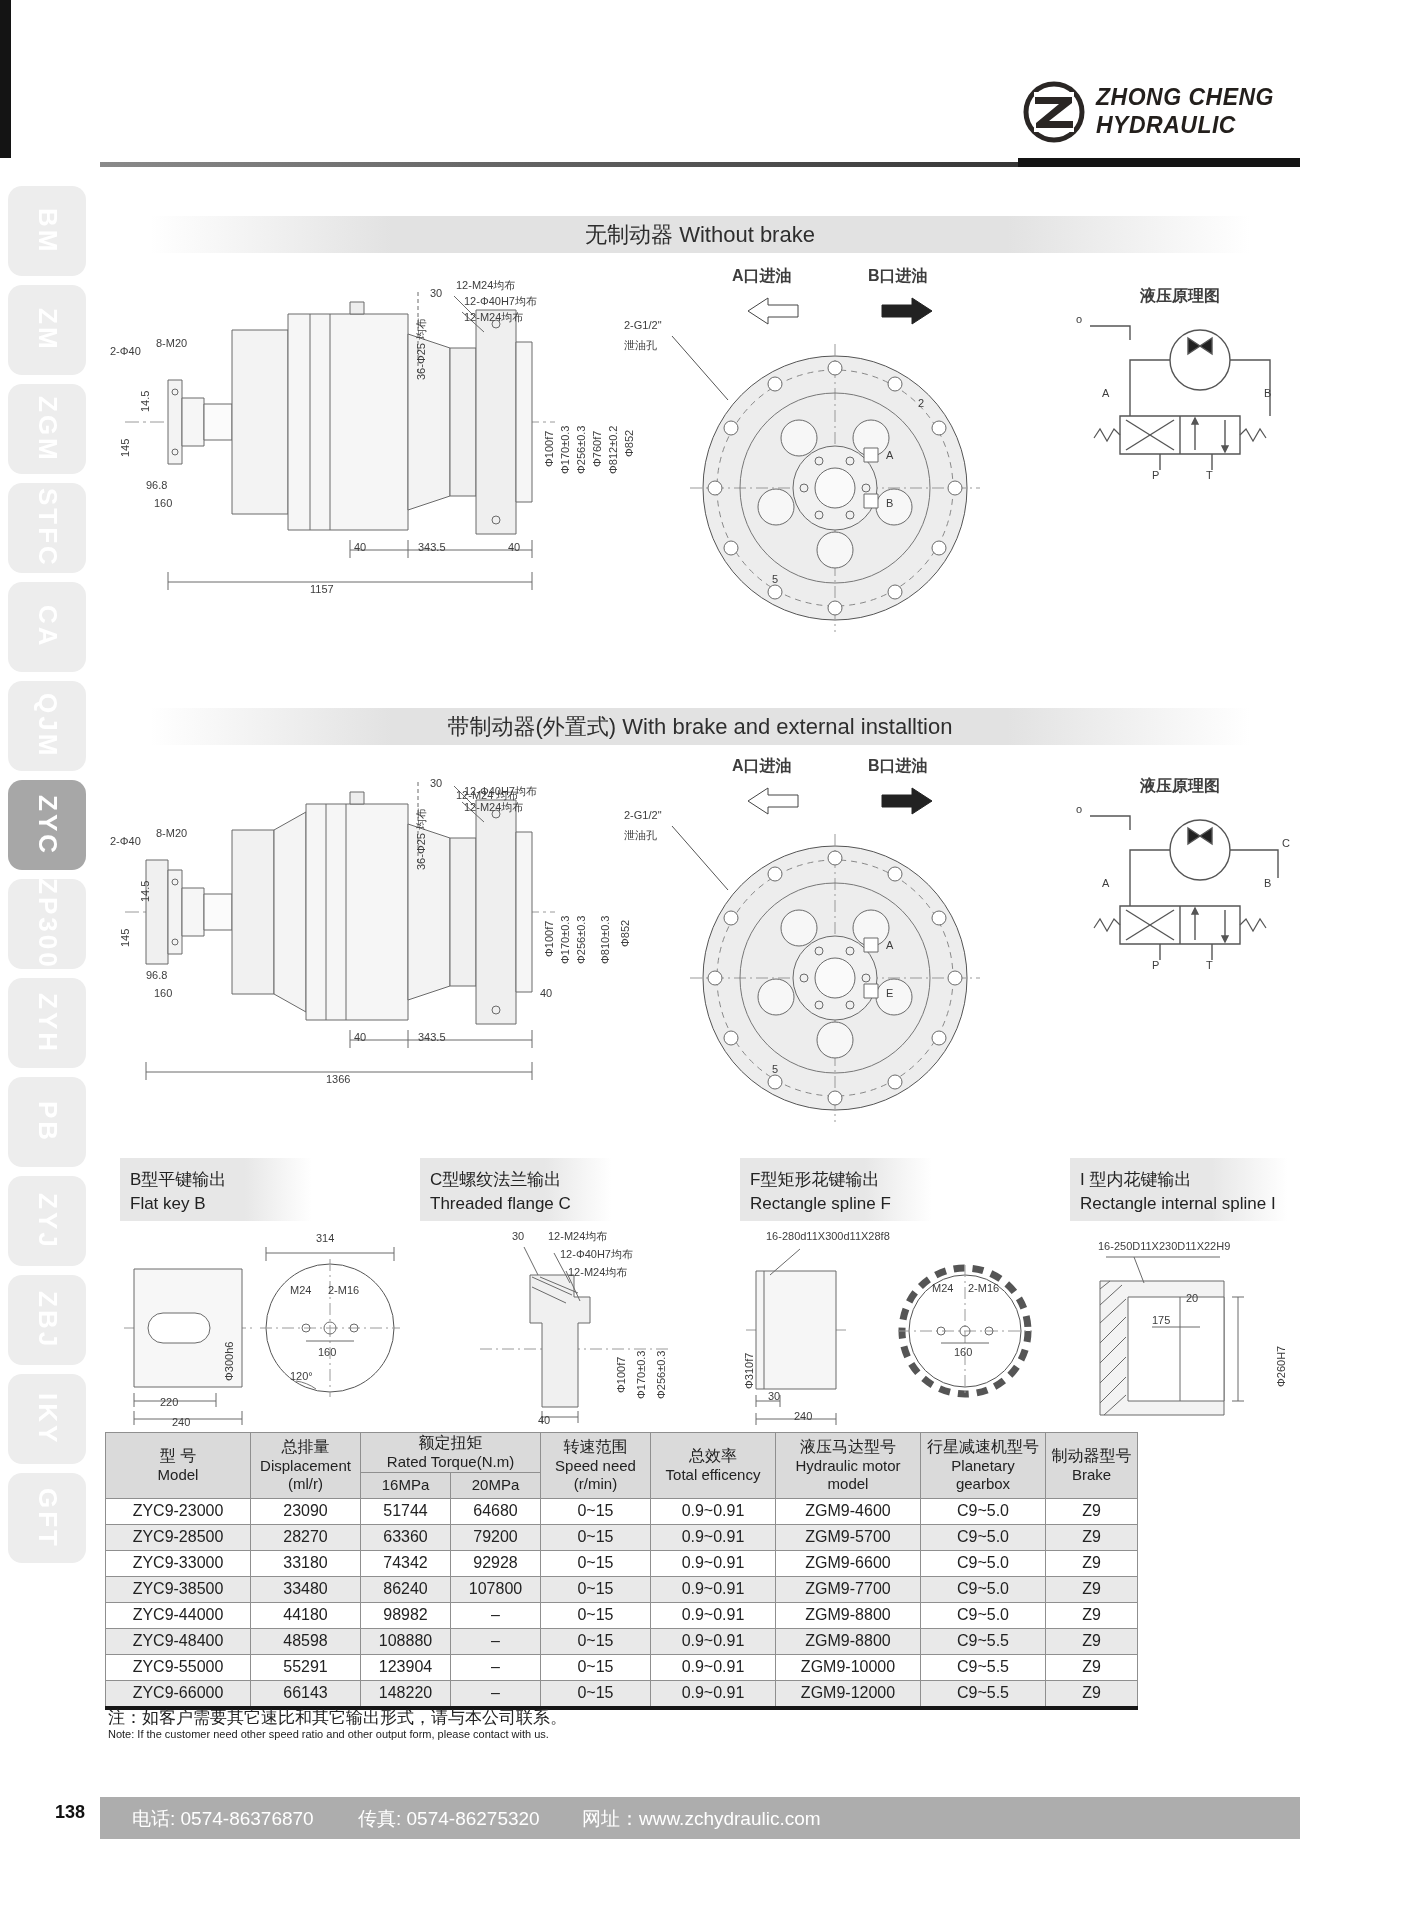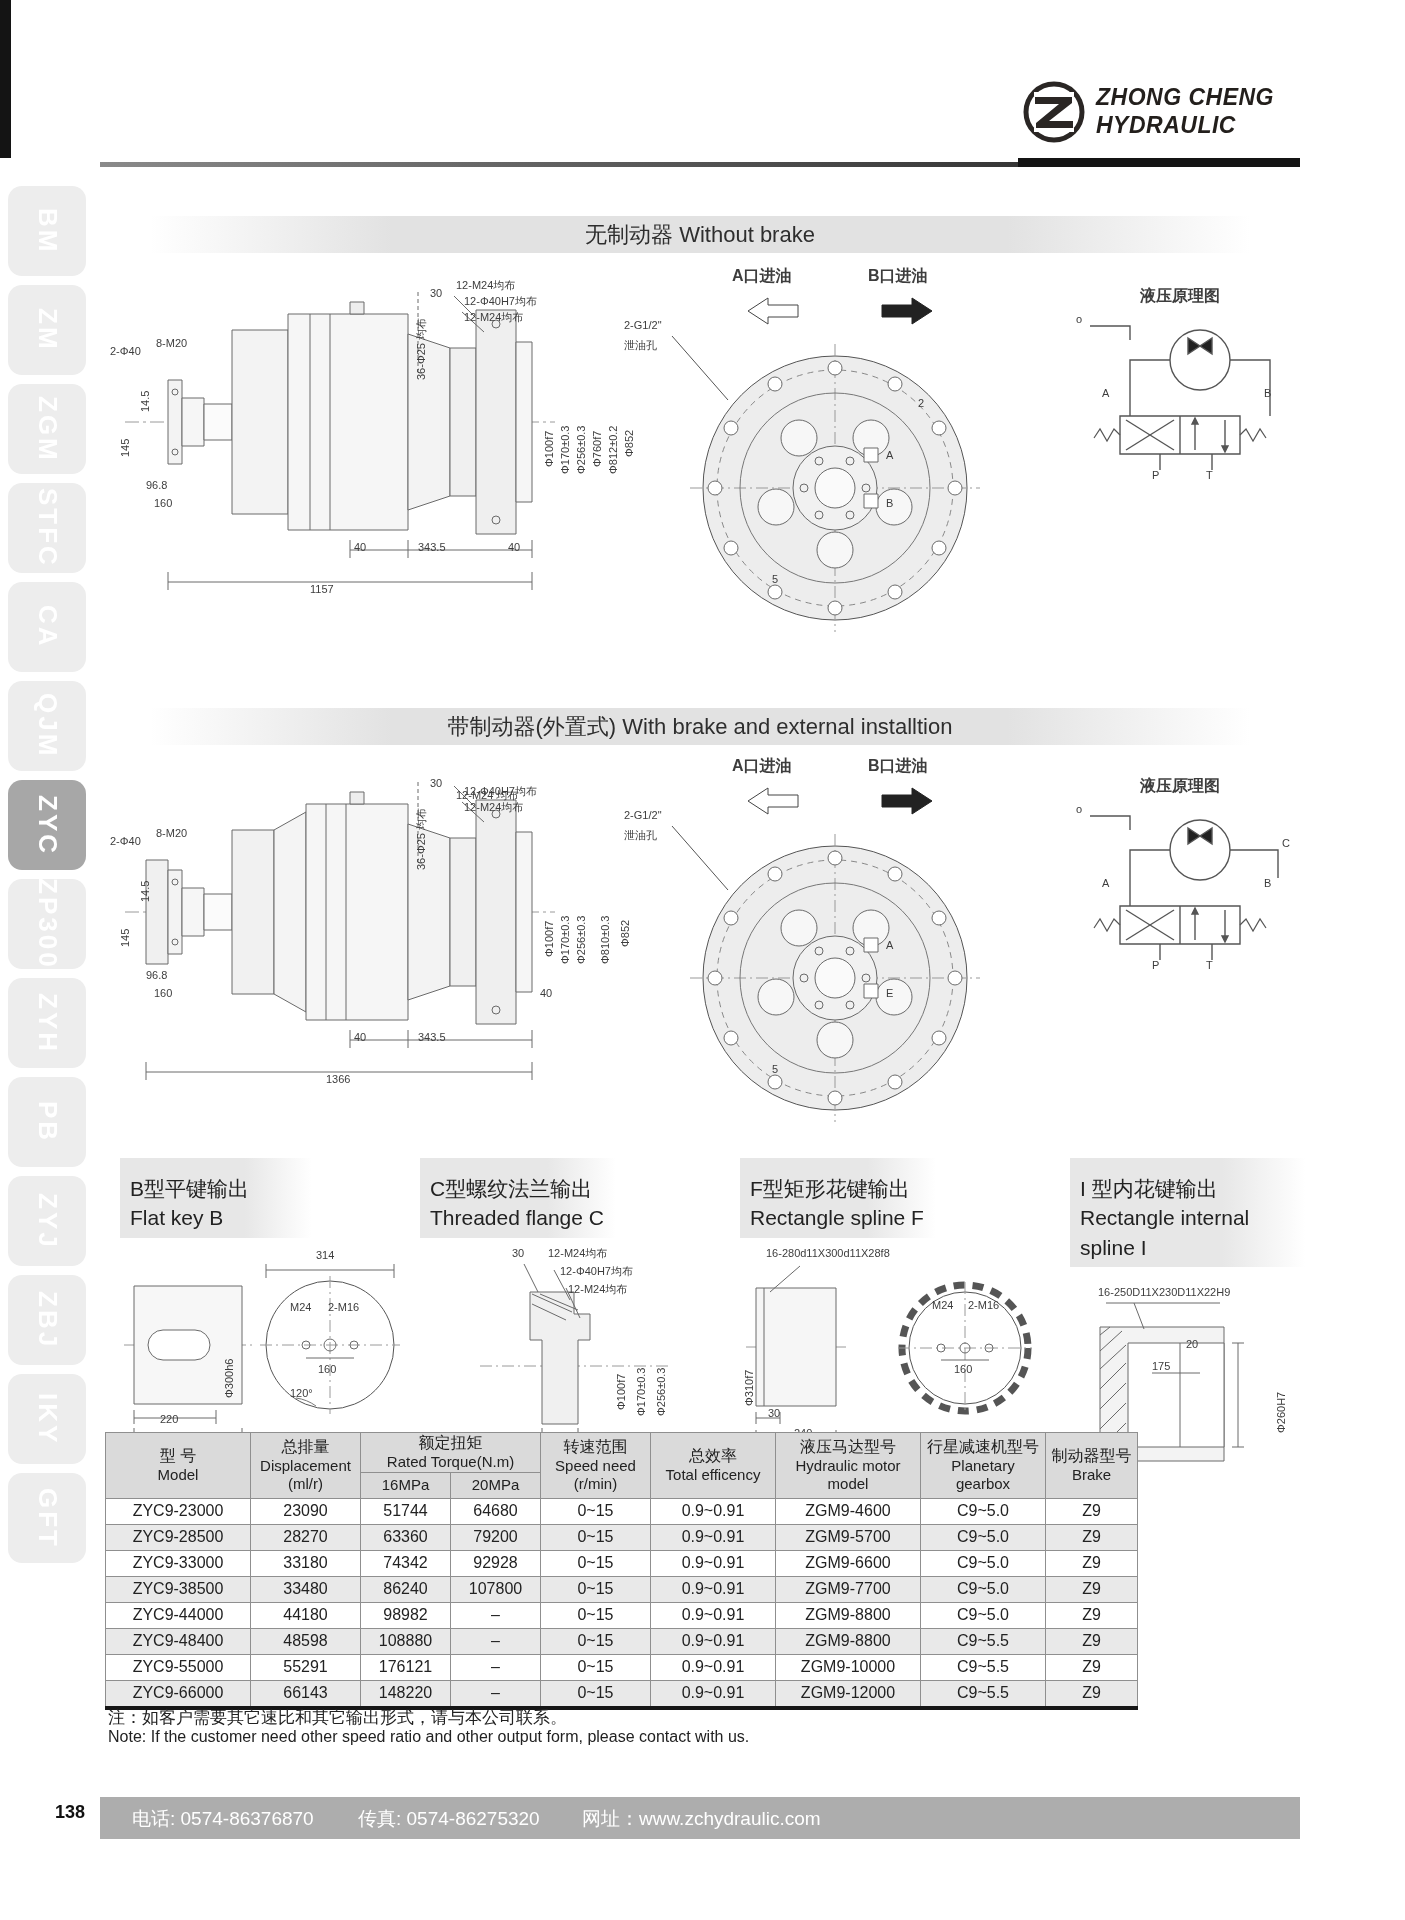--- a/index.html
+++ b/index.html
@@ -25,32 +25,32 @@
   
   .draw{position:absolute;}
   .draw svg{position:absolute;left:0;top:0;}
   .dim{position:absolute;font-size:11px;color:#3d3d3d;white-space:nowrap;line-height:1;}
   #watermark{position:absolute;left:92px;top:726px;width:1225px;font-size:86px;font-weight:bold;
              color:rgba(190,187,184,0.28);-webkit-text-stroke:2px rgba(168,164,160,0.5);
              white-space:nowrap;z-index:6;pointer-events:none;}
   
   .out-col{position:absolute;top:1158px;}
   .out-title{background:linear-gradient(90deg,#e7e7e7 0%,#e7e7e7 65%,rgba(231,231,231,0) 100%);
-             padding:16px 12px 5px 10px;font-size:21px;line-height:1.4;color:#222;display:inline-block;min-width:170px;}
+             padding:10px 12px 5px 10px;font-size:17px;line-height:1.4;color:#222;display:inline-block;min-width:170px;}
   .out-draw{position:relative;margin-top:10px;height:200px;}
   
   #spec-table{position:absolute;left:105px;top:1432px;border-collapse:collapse;table-layout:fixed;
               width:1032px;font-size:16px;text-align:center;color:#222;
               border-bottom:4px solid #161616;}
   #spec-table th,#spec-table td{border:1px solid #8f8f8f;padding:1px 2px;height:23px;font-weight:normal;}
   #spec-table thead th{background:#dadada;line-height:1.18;font-size:15px;}
   #spec-table thead .cn{font-size:16px;}
   #spec-table tbody tr:nth-child(even){background:#e9e9e9;}
   
-  .note{position:absolute;left:108px;font-size:16px;color:#222;}
+  .note{position:absolute;left:108px;font-size:11px;color:#222;}
   
   #page-num{position:absolute;left:55px;top:1802px;font-size:18px;font-weight:bold;color:#111;}
   #footer-bar{position:absolute;left:100px;top:1797px;width:1200px;height:42px;background:#adadad;}
   #footer-bar span{position:absolute;top:9px;color:#ffffff;font-size:19px;white-space:nowrap;}
   line,path,rect,circle,polygon,ellipse{vector-effect:non-scaling-stroke;}
 </style>
 </head>
 <body>
 
 <div id="page">
@@ -583,21 +583,21 @@
           <td>–</td>
           <td>0~15</td>
           <td>0.9~0.91</td>
           <td>ZGM9-8800</td>
           <td>C9~5.5</td>
           <td>Z9</td>
         </tr>
         <tr>
           <td>ZYC9-55000</td>
           <td>55291</td>
-          <td>176121</td>
+          <td>123904</td>
           <td>–</td>
           <td>0~15</td>
           <td>0.9~0.91</td>
           <td>ZGM9-10000</td>
           <td>C9~5.5</td>
           <td>Z9</td>
         </tr>
         <tr>
           <td>ZYC9-66000</td>
           <td>66143</td>

